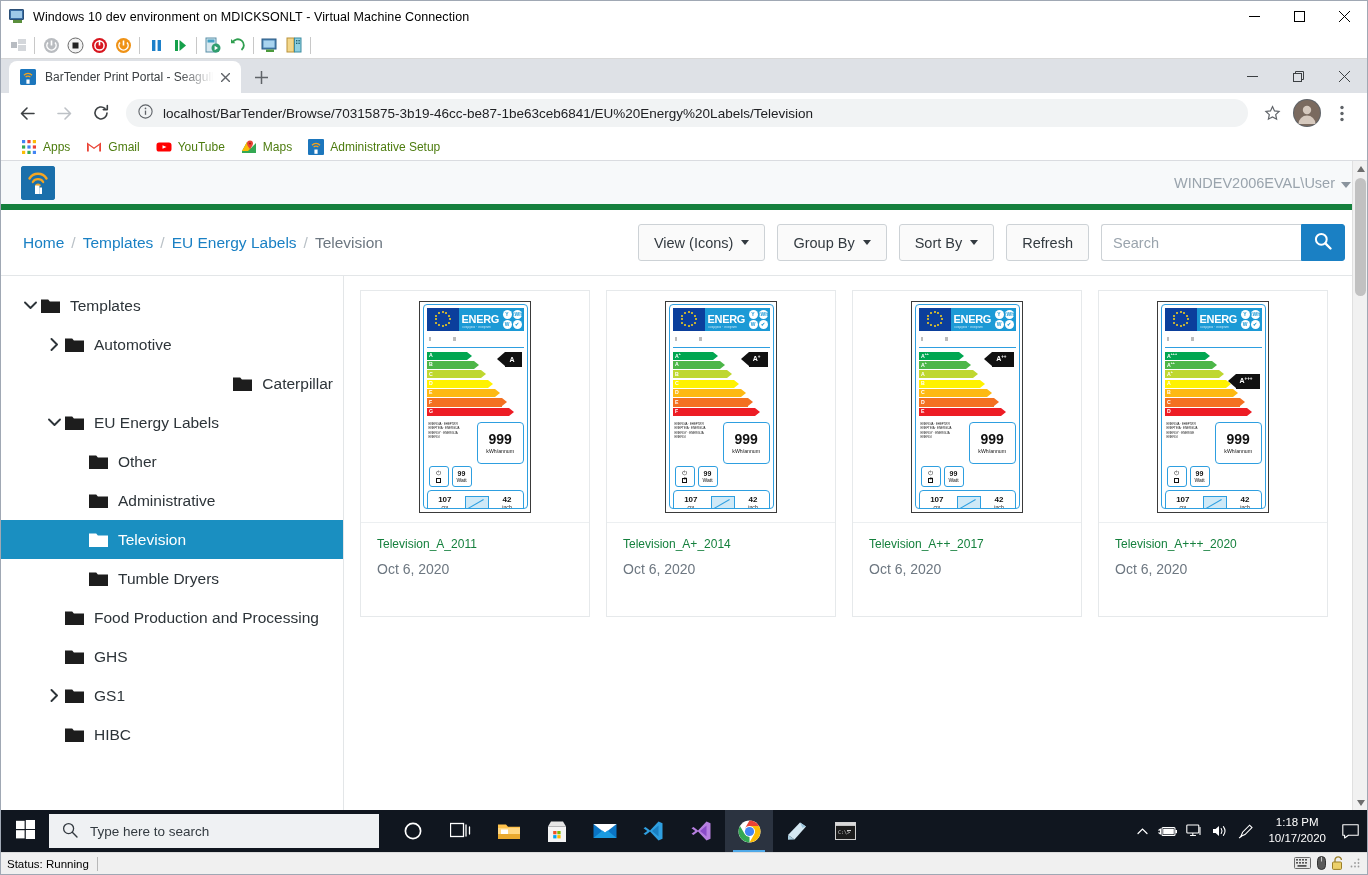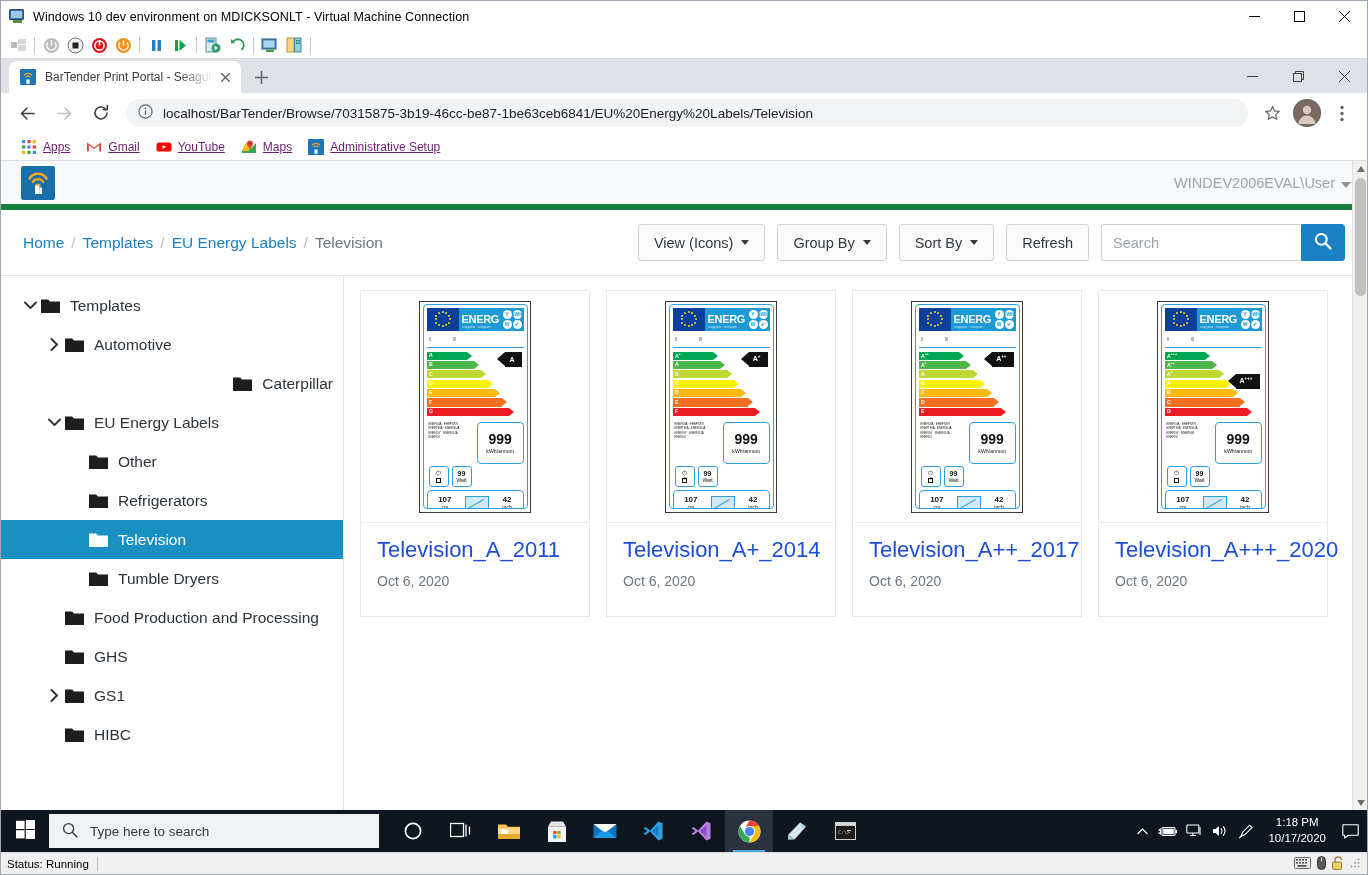--- a/index.html
+++ b/index.html
@@ -175,22 +175,22 @@
   .bookmarks-bar {
     height: 28px; min-height: 28px;
     background: #fff;
     display: flex; align-items: center;
     padding-left: 12px; gap: 0px;
     border-bottom: 1px solid #dadce0;
   }
   .bm-item {
     display: flex; align-items: center;
     padding: 3px 8px; border-radius: 4px;
-    font-size: 12px; color: #701a75;
-    gap: 6px; white-space: nowrap; text-decoration: underline;
+    font-size: 12px; color: #4d7c0f;
+    gap: 6px; white-space: nowrap;
   }
   .bm-icon { width: 16px; height: 16px; flex: none; display:block; }
 
   
   #page {
     flex: 1; background: #fff; position: relative;
     display: flex; flex-direction: column; min-height: 0;
     overflow: hidden;
   }
   .app-header {
@@ -290,21 +290,21 @@
     background: #fff;
     display: flex; flex-direction: column;
   }
   .card-thumb {
     height: 232px;
     display: flex; align-items: center; justify-content: center;
     border-bottom: 1px solid #eceff1;
   }
   .card-meta { padding: 14px 16px 0 16px; }
   .card-title {
-    font-size: 22px; color: #1d4ed8;
+    font-size: 12px; color: #15803d;
     margin-bottom: 10px; white-space: nowrap;
   }
   .card-date { font-size: 14px; color: #6d7781; }
 
   
   .eu-label {
     width: 112px; height: 212px;
     border: 1.5px solid #3a3a3a;
     background: #fff;
     padding: 2.5px;
@@ -903,21 +903,21 @@
               <span class="folder-icon"><svg width="19" height="15" viewBox="0 0 19 15">
                   <path d="M0 1.6h7.2l1.7 2h10.1V15H0z" fill="#1d1d1d"></path>
                 </svg></span>
               <span class="tree-label">Other</span>
             </div>
             <div class="tree-item" style="padding-left: 66px;">
               <span class="twisty"></span>
               <span class="folder-icon"><svg width="19" height="15" viewBox="0 0 19 15">
                   <path d="M0 1.6h7.2l1.7 2h10.1V15H0z" fill="#1d1d1d"></path>
                 </svg></span>
-              <span class="tree-label">Refrigerators</span>
+              <span class="tree-label">Administrative</span>
             </div>
             <div class="tree-item selected" style="padding-left: 66px;">
               <span class="twisty"></span>
               <span class="folder-icon"><svg width="19" height="15" viewBox="0 0 19 15">
                   <path d="M0 1.6h7.2l1.7 2h10.1V15H0z" fill="#ffffff"></path>
                 </svg></span>
               <span class="tree-label">Television</span>
             </div>
             <div class="tree-item" style="padding-left: 66px;">
               <span class="twisty"></span>

